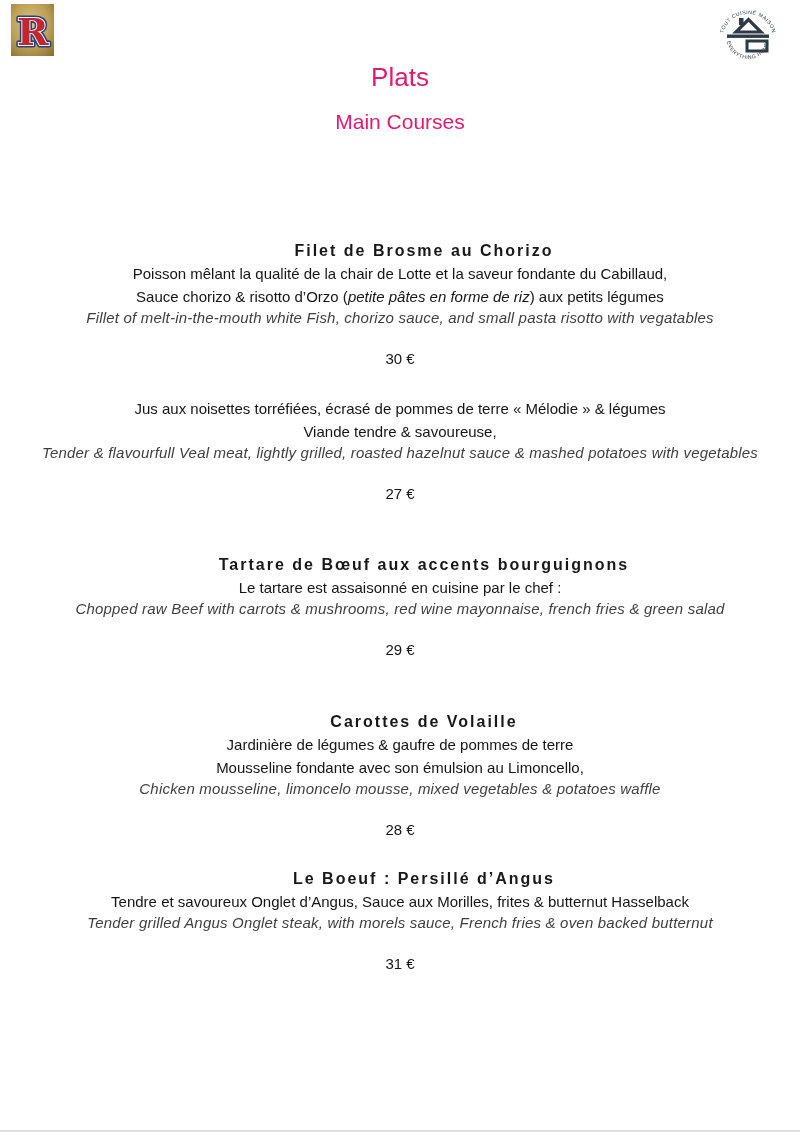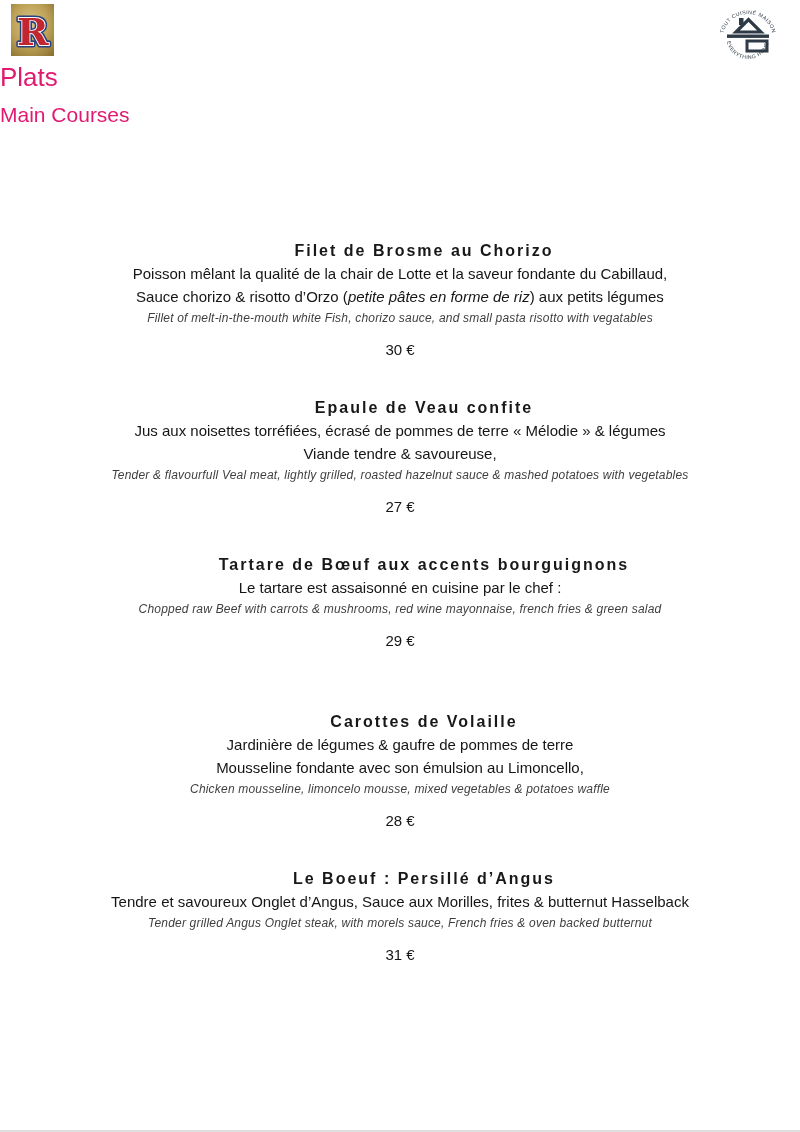--- a/index.html
+++ b/index.html
@@ -22,37 +22,37 @@
     color:var(--ink);
     position:relative;
     overflow:hidden;
   }
   .page{position:absolute;inset:0;background:#ffffff;}
   .bottom-edge{position:absolute;left:0;right:0;bottom:0;height:2px;background:#dfdfdf;}
 
   .logo-left{position:absolute;left:11px;top:4px;width:43px;height:52px;}
   .logo-right{position:absolute;left:713px;top:5px;width:70px;height:58px;}
 
-  .header{position:absolute;top:61px;left:0;width:100%;}
+  .header{position:absolute;top:61px;left:0;width:100%;text-align:center;}
   .title-fr{font-size:26px;line-height:32px;color:var(--accent);}
-  .title-en{font-size:21px;line-height:27px;color:var(--accent);margin-top:8px;}
+  .title-en{font-size:21px;line-height:27px;color:var(--accent);margin-top:15px;}
 
   .menu{position:absolute;top:240px;left:0;width:100%;text-align:center;}
   .dish{height:157px;}
   .dish-name{
     font-weight:bold;font-size:16px;letter-spacing:2px;
     line-height:22px;color:#181818;padding-left:48px;
   }
   .dish-line{font-size:15px;line-height:23px;color:#151515;}
   .dish-line .it{font-style:italic;}
   .dish-english{
-    font-size:12px;line-height:20px;font-style:italic;
+    font-size:15px;line-height:20px;font-style:italic;
     color:var(--eng);letter-spacing:0.2px;
   }
-  .dish-price{font-size:15px;line-height:23px;margin-top:10px;color:#151515;}
+  .dish-price{font-size:15px;line-height:23px;margin-top:19px;color:#151515;}
 
   
   .gold-stop1{stop-color:var(--gold-light);}
   .gold-stop2{stop-color:var(--gold-mid);}
   .gold-stop3{stop-color:var(--gold-dark);}
   .mono-outline{fill:none;stroke:var(--mono-blue);stroke-width:5;stroke-linejoin:round;}
   .mono-core{fill:var(--mono-red);stroke:var(--mono-white);stroke-width:1.8;paint-order:stroke;}
   .arc-text{fill:var(--navy);font-family:"Liberation Sans",sans-serif;font-size:5.2px;letter-spacing:0.45px;}
   .stamp-stroke{stroke:var(--navy);fill:none;}
   .stamp-fill{fill:var(--navy);stroke:none;}
@@ -105,21 +105,20 @@
 
     <div class="dish">
       <div class="dish-name">Filet de Brosme au Chorizo</div>
       <div class="dish-line">Poisson mêlant la qualité de la chair de Lotte et la saveur fondante du Cabillaud,</div>
       <div class="dish-line"><span>Sauce chorizo &amp; risotto d’Orzo (</span><span class="it">petite pâtes en forme de riz</span><span>) aux petits légumes</span></div>
       <div class="dish-english">Fillet of melt-in-the-mouth white Fish, chorizo sauce, and small pasta risotto with vegatables</div>
       <div class="dish-price">30 €</div>
     </div>
 
     <div class="dish">
-      <div class="dish-name">Epaule de Veau confite</div>
       <div class="dish-line">Jus aux noisettes torréfiées, écrasé de pommes de terre « Mélodie » &amp; légumes</div>
       <div class="dish-line">Viande tendre &amp; savoureuse,</div>
       <div class="dish-english">Tender &amp; flavourfull Veal meat, lightly grilled, roasted hazelnut sauce &amp; mashed potatoes with vegetables</div>
       <div class="dish-price">27 €</div>
     </div>
 
     <div class="dish">
       <div class="dish-name">Tartare de Bœuf aux accents bourguignons</div>
       <div class="dish-line">Le tartare est assaisonné en cuisine par le chef :</div>
       <div class="dish-english">Chopped raw Beef with carrots &amp; mushrooms, red wine mayonnaise, french fries &amp; green salad</div>

